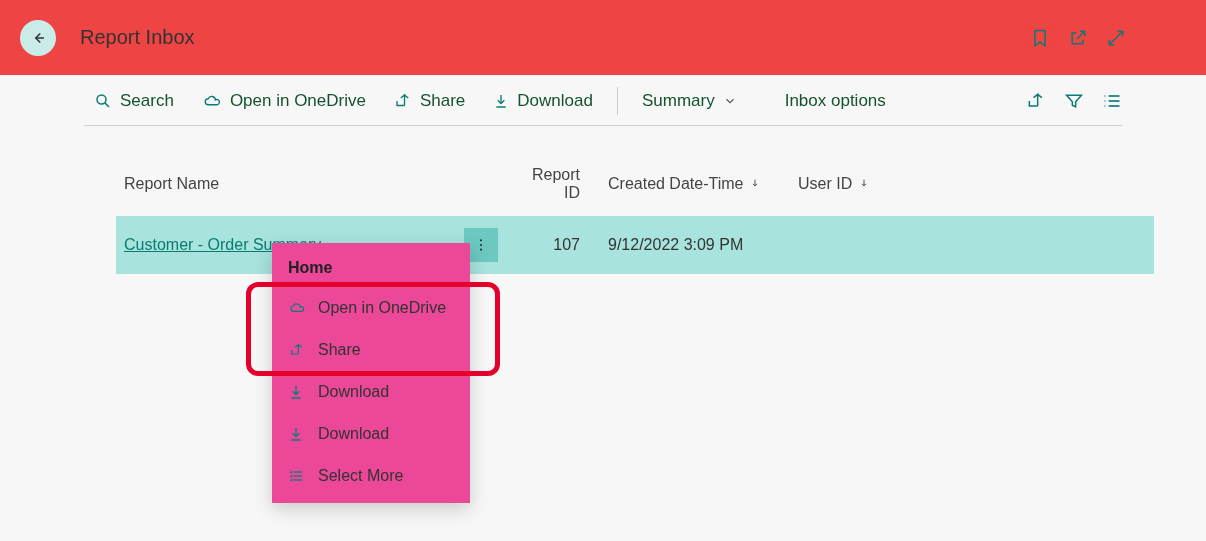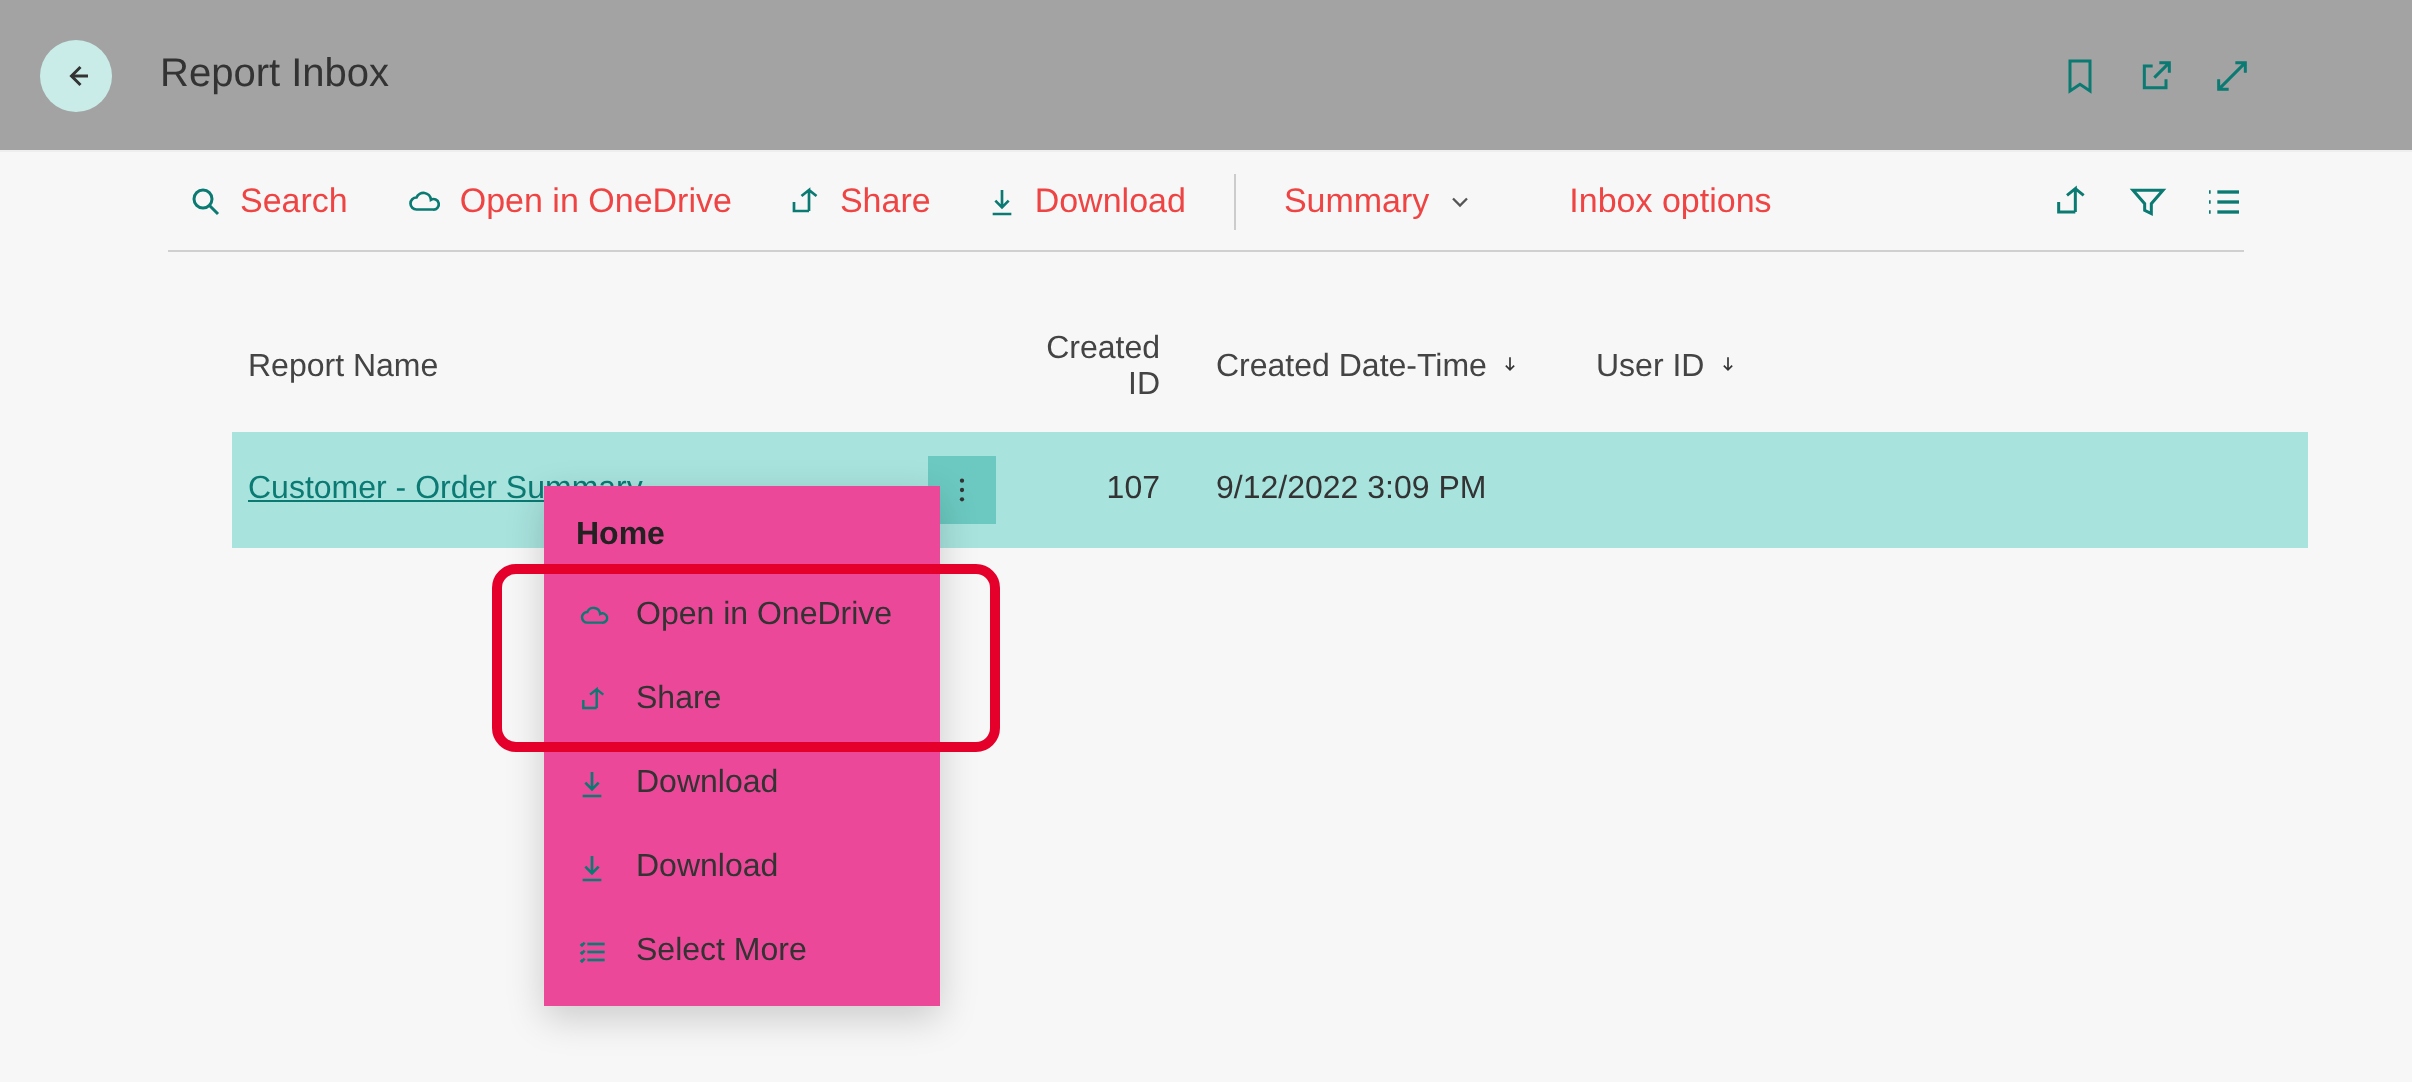--- a/index.html
+++ b/index.html
@@ -7,21 +7,21 @@
     font-family: "Segoe UI", -apple-system, BlinkMacSystemFont, sans-serif;
     background: #f7f7f7;
     color: #333;
     width: 1206px;
     height: 541px;
     overflow: hidden;
     position: relative;
   }
   .header {
     height: 76px;
-    background: #a3a3a3;
+    background: #ef4444;
     display: flex;
     align-items: center;
     padding: 0 20px;
     border-bottom: 1px solid #eee;
   }
   .back-btn {
     width: 36px;
     height: 36px;
     border-radius: 50%;
     background: #c9ece8;
@@ -53,21 +53,21 @@
     padding: 0 84px;
     background: #f7f7f7;
   }
   .toolbar {
     height: 50px;
     display: flex;
     align-items: center;
     gap: 8px;
     border-bottom: 1px solid #d0d0d0;
     font-size: 17px;
-    color: #ef4444;
+    color: #14532d;
   }
   .tool {
     display: inline-flex;
     align-items: center;
     gap: 8px;
     padding: 6px 10px;
     cursor: pointer;
     white-space: nowrap;
   }
   .tool .ticon { color: #0a7a73; }
@@ -270,21 +270,21 @@
 </div>
 
 <div class="content">
   <table>
     <thead>
       <tr>
         <th colspan="2">
           <span>Report Name</span>
         </th>
         <th class="num">
-          <span>Created ID</span>
+          <span>Report ID</span>
         </th>
         <th>
           <span>Created Date-Time</span>
           <svg class="arrow-down-sm" width="10" height="12" viewBox="0 0 24 24" fill="none" stroke="#333" stroke-width="2" style="display:inline">
               <path d="M12 4v15M7 14l5 5 5-5"></path>
             </svg>
         </th>
         <th>
           <span>User ID</span>
           <svg class="arrow-down-sm" width="10" height="12" viewBox="0 0 24 24" fill="none" stroke="#333" stroke-width="2" style="display:inline">

